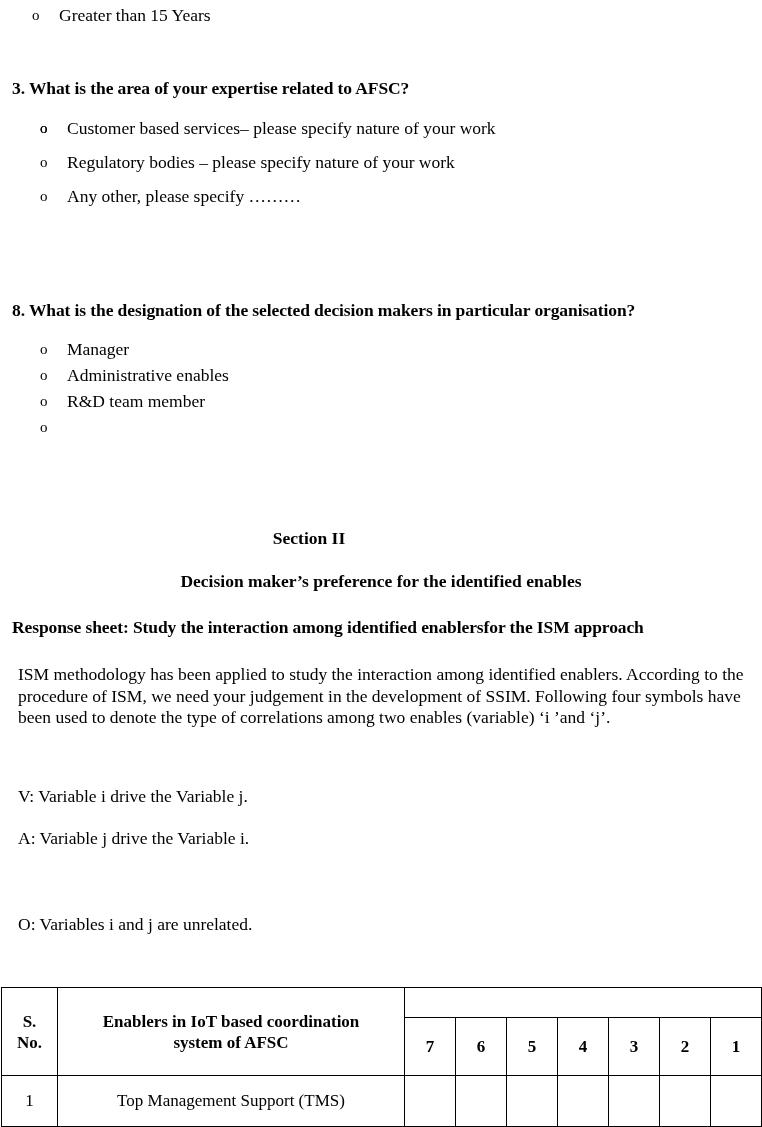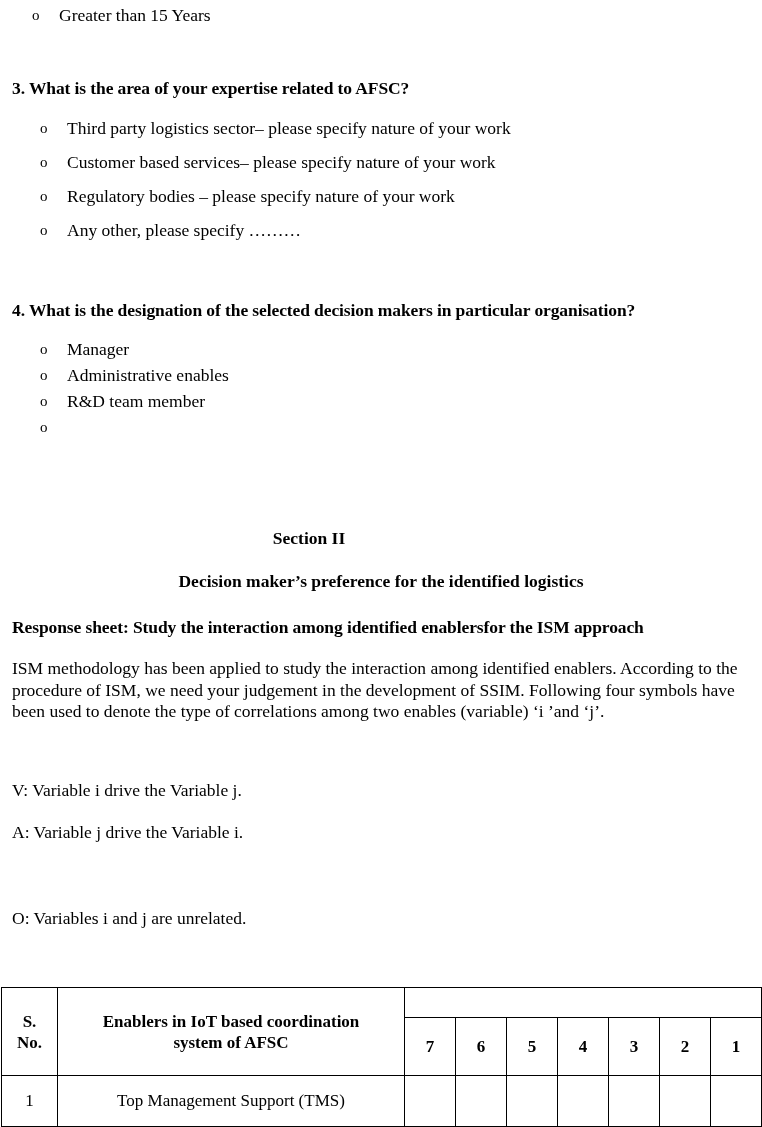--- a/index.html
+++ b/index.html
@@ -29,21 +29,21 @@
     font-size: 17.5px;
     line-height: 20px;
     margin: 4px;
     padding: 0;
     letter-spacing: -0.1px;
   }
 
   .body-text {
     font-size: 17.5px;
     line-height: 21.5px;
-    margin: 2px;
+    margin: 8px;
     padding: 0;
   }
 
   .center-heading {
     font-weight: bold;
     font-size: 17.5px;
     text-align: center;
     margin: 0;
     padding: 0;
   }
@@ -168,38 +168,37 @@
       </li>
     </ul>
   </div>
 
   <div class="abs q-heading" id="q3-heading">3. What is the area of your expertise related to AFSC?</div>
 
   <div class="abs" id="q3-list">
     <ul class="opt-list loose">
       <li>
         <span class="bullet-o">o</span>
-        <span>Third party logistics sector– please specify nature of your work</span>
       </li>
       <li>
         <span class="bullet-o">o</span>
         <span>Customer based services– please specify nature of your work</span>
       </li>
       <li>
         <span class="bullet-o">o</span>
         <span>Regulatory bodies – please specify nature of your work</span>
       </li>
       <li>
         <span class="bullet-o">o</span>
         <span>Any other, please specify ………</span>
       </li>
     </ul>
   </div>
 
-  <div class="abs q-heading" id="q4-heading">4. What is the designation of the selected decision makers in particular organisation?</div>
+  <div class="abs q-heading" id="q4-heading">8. What is the designation of the selected decision makers in particular organisation?</div>
 
   <div class="abs" id="q4-list">
     <ul class="opt-list tight">
       <li>
         <span class="bullet-o">o</span>
         <span>Manager</span>
       </li>
       <li>
         <span class="bullet-o">o</span>
         <span>Administrative enables</span>
@@ -208,21 +207,21 @@
         <span class="bullet-o">o</span>
         <span>R&amp;D team member</span>
       </li>
       <li>
         <span class="bullet-o">o</span>
       </li>
     </ul>
   </div>
 
   <div class="abs center-heading" id="section-title">Section II</div>
-  <div class="abs center-heading" id="section-subtitle">Decision maker’s preference for the identified logistics</div>
+  <div class="abs center-heading" id="section-subtitle">Decision maker’s preference for the identified enables</div>
   <div class="abs q-heading" id="response-sheet">Response sheet: Study the interaction among identified enablersfor the ISM approach</div>
 
   <div class="abs body-text" id="ism-para">ISM methodology has been applied to study the interaction among identified enablers. According to the procedure of ISM, we need your judgement in the development of SSIM. Following four symbols have been used to denote the type of correlations among two enables (variable) ‘i ’and ‘j’.</div>
 
   <div class="abs body-text" id="sym-v">V: Variable i drive the Variable j.</div>
   <div class="abs body-text" id="sym-a">A: Variable j drive the Variable i.</div>
   <div class="abs body-text" id="sym-o">O: Variables i and j are unrelated.</div>
 
 
   <div id="ssim-table-wrap">

